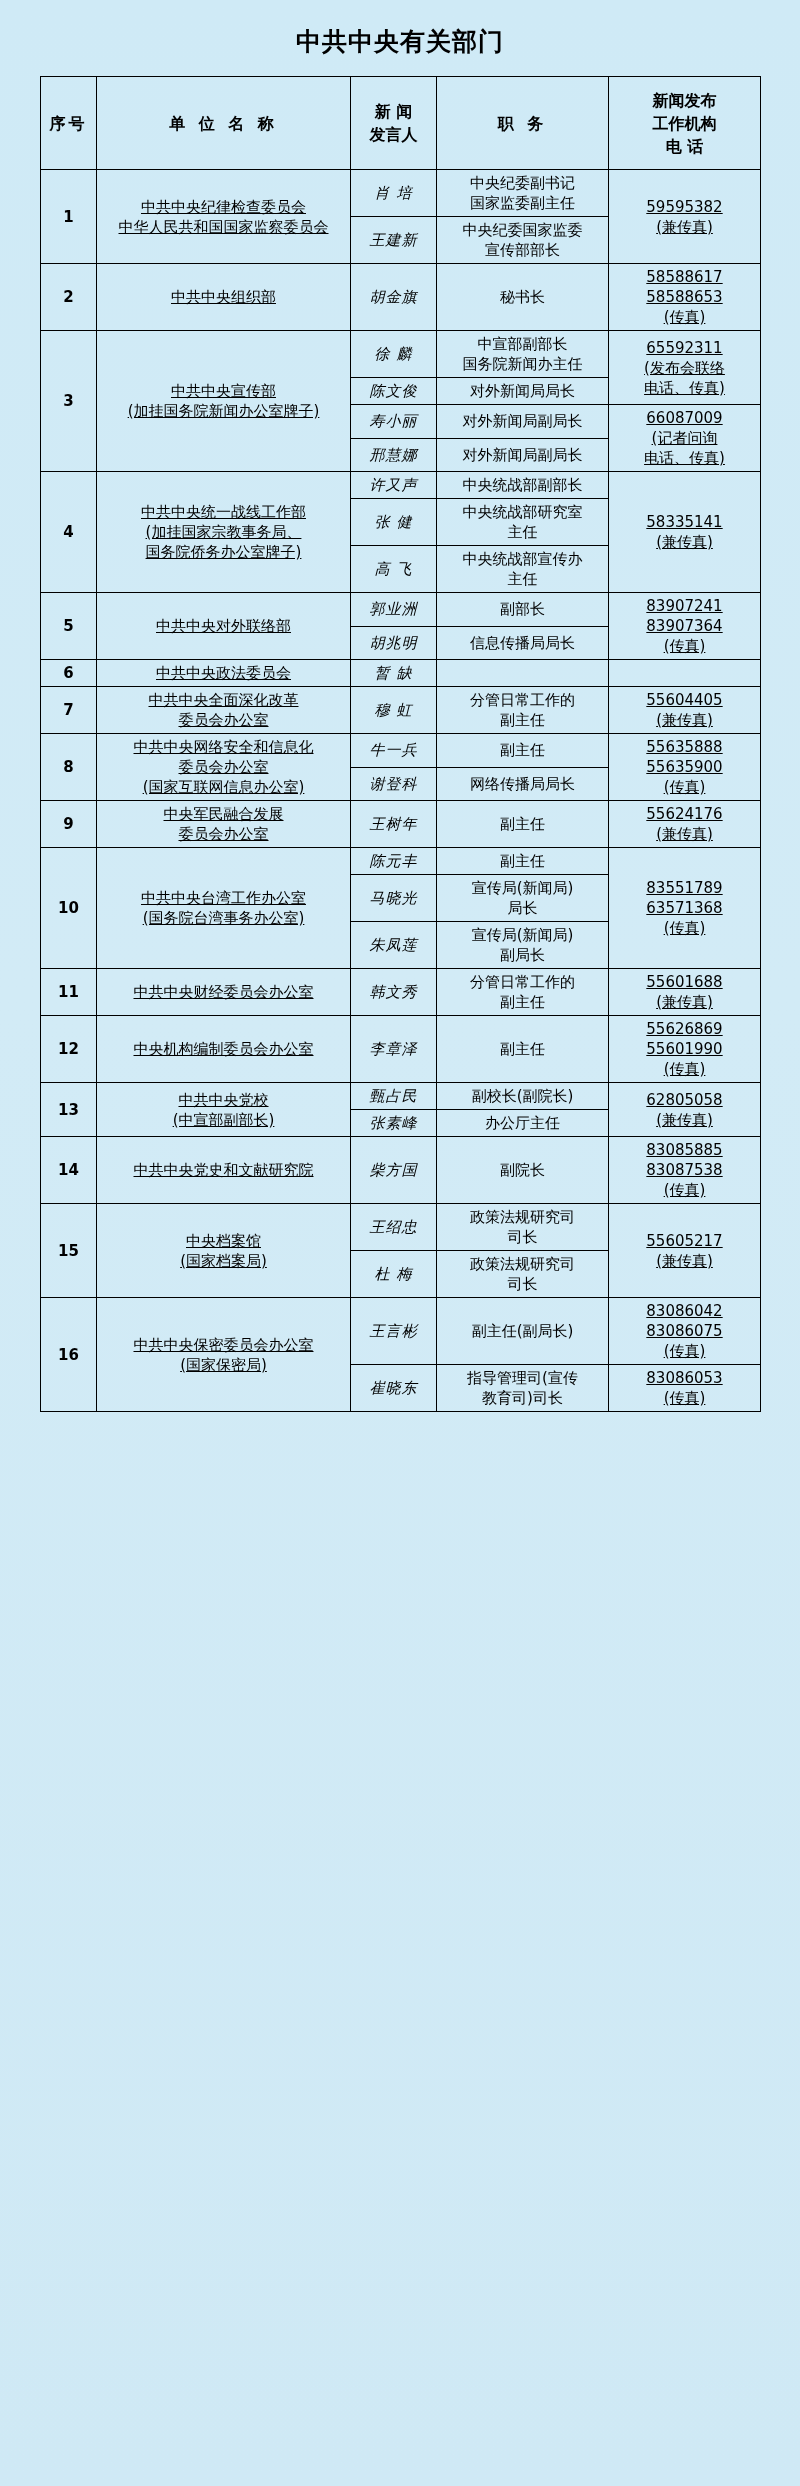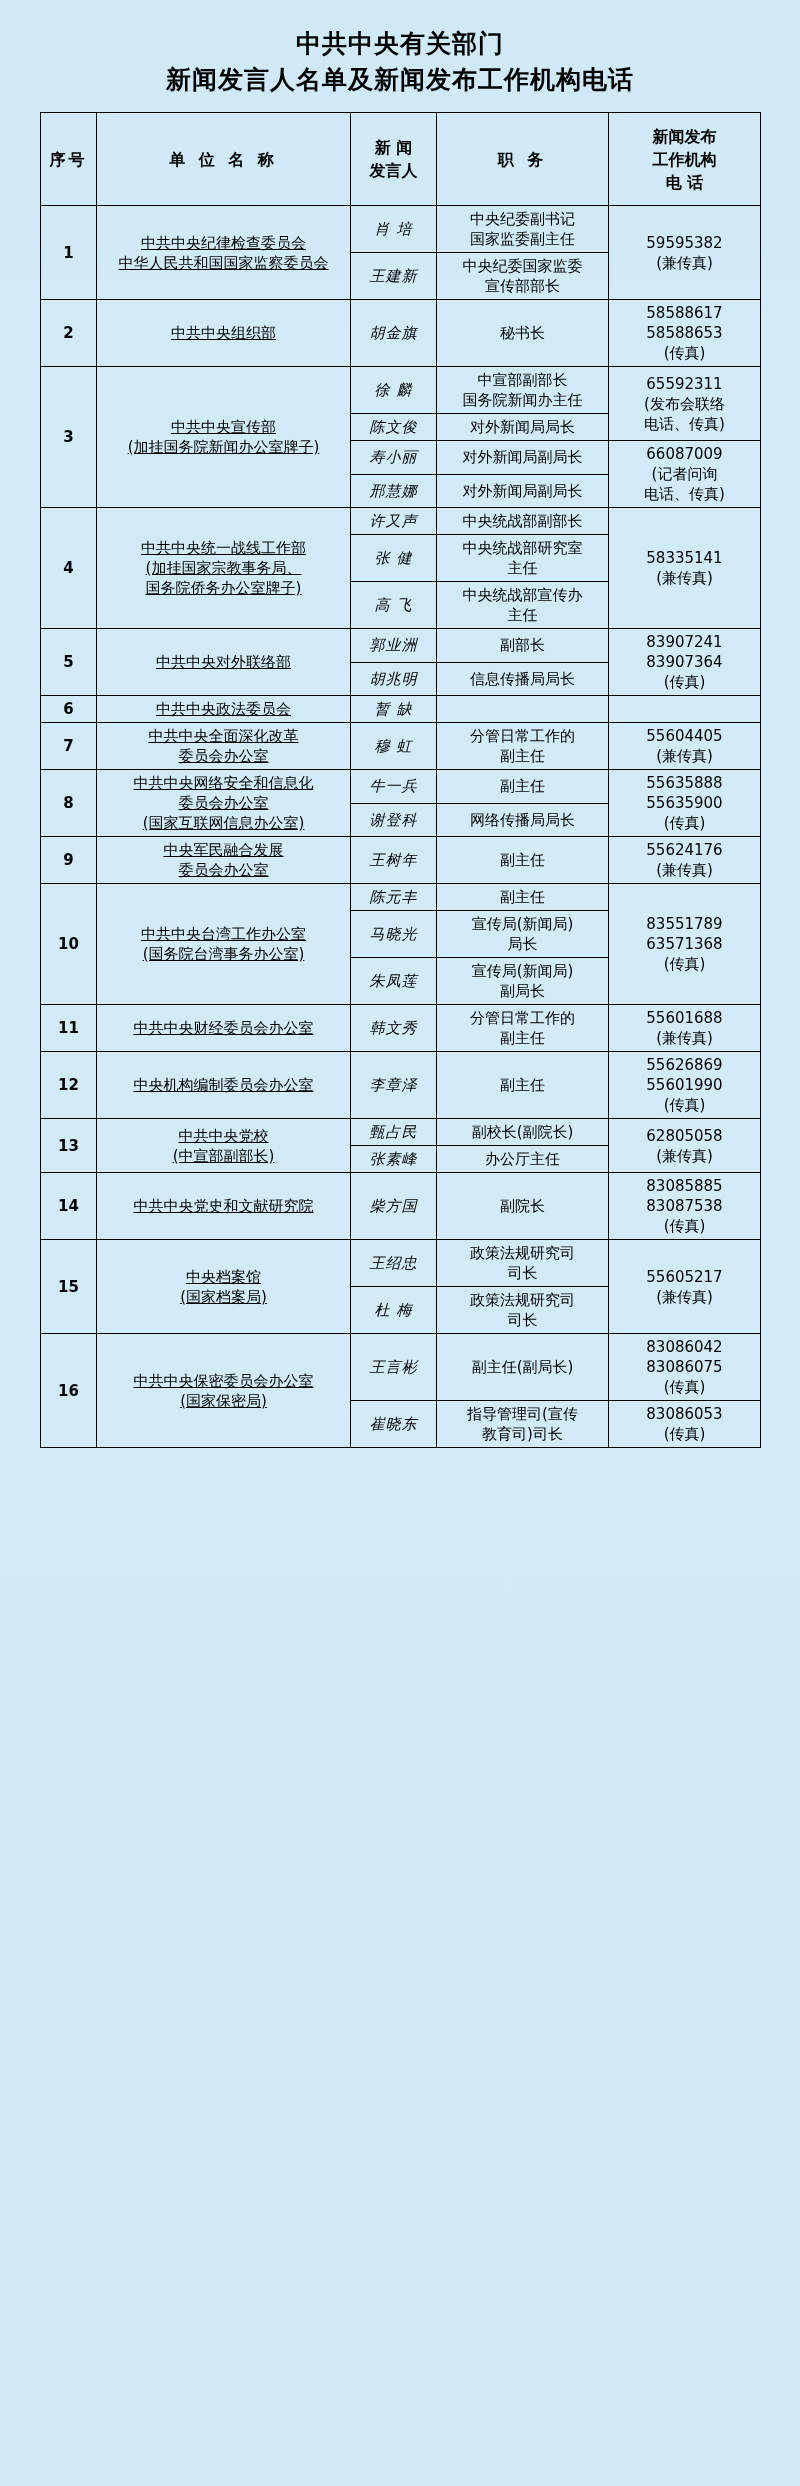--- a/index.html
+++ b/index.html
@@ -20,21 +20,21 @@
     background: linear-gradient(180deg, #cfeaf6 0%, #d2ebf6 40%, #cfe9f5 100%);
     box-sizing: border-box;
     padding: 0;
   }
   .title-block {
     text-align: center;
     padding-top: 26px;
     padding-bottom: 14px;
   }
   .title-line {
-    font-family: Liberation Serif, serif;
+    font-family: Liberation Mono, monospace;
     font-weight: bold;
     font-size: 25px;
     letter-spacing: 1px;
     line-height: 36px;
     color: #000;
   }
   .table-wrap {
     margin: 0 auto;
     width: 720px;
   }
@@ -81,33 +81,33 @@
     letter-spacing: 1px;
     font-style: italic;
   }
   td.post {
     font-size: 14.5px;
     line-height: 20px;
   }
   td.phone {
     font-size: 15px;
     line-height: 20px;
+    text-decoration: underline;
   }
   .hdr-seq { letter-spacing: 3px; margin-top: 12px; }
   .hdr-unit { letter-spacing: 4px; }
   .hdr-post { letter-spacing: 4px; }
 </style>
 </head>
 <body>
 
 <div class="page">
 
   <div class="title-block">
     <div class="title-line">中共中央有关部门</div>
-    <div class="title-line">新闻发言人名单及新闻发布工作机构电话</div>
   </div>
 
   <div class="table-wrap">
     <table class="mainTable">
       <colgroup>
         <col class="col-seq">
         <col class="col-unit">
         <col class="col-spokes">
         <col class="col-post">
         <col class="col-phone">

